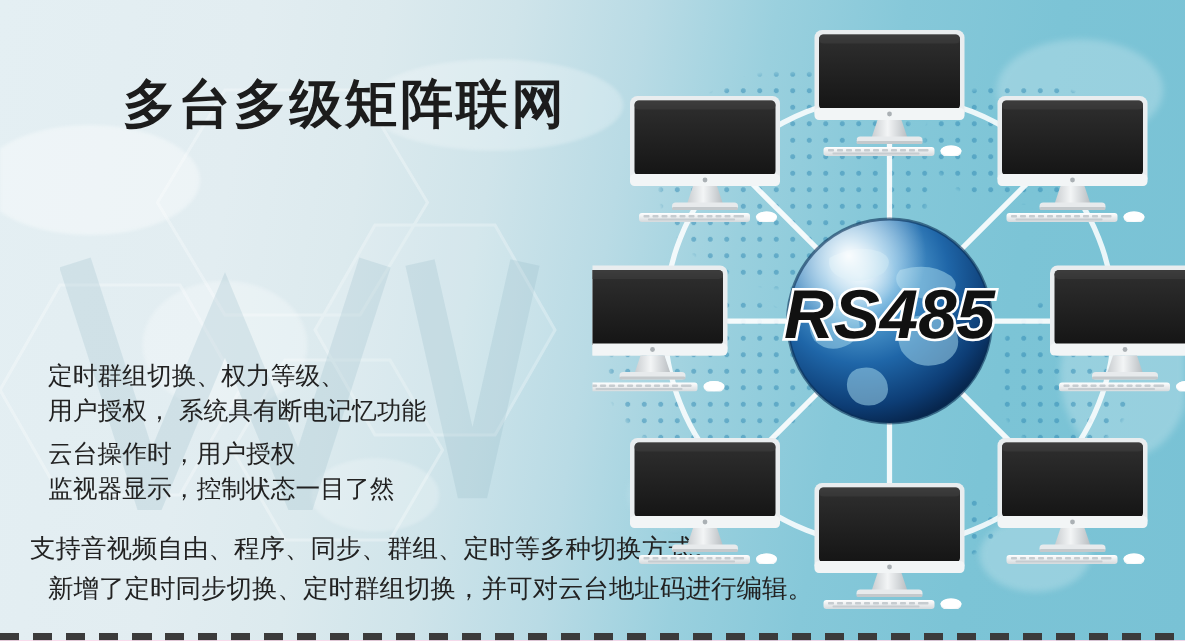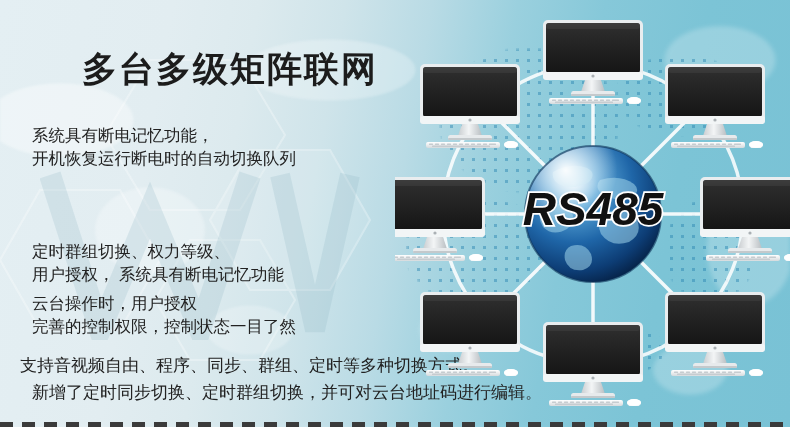--- a/index.html
+++ b/index.html
@@ -99,33 +99,29 @@
     </g>
   </svg>
 
   <svg class="wm-w" viewBox="0 0 360 170">
     <path d="M10,5 L60,160 L110,40 L160,160 L210,5" fill="none" stroke="#8fb6c4" stroke-width="22" stroke-linejoin="miter"></path>
     <path d="M240,5 L275,160 L310,5" fill="none" stroke="#8fb6c4" stroke-width="20"></path>
   </svg>
 
   <div class="title">多台多级矩阵联网</div>
 
-  <div class="para p1">
-    <div>系统具有断电记忆功能，</div>
-    <div>开机恢复运行断电时的自动切换队列</div>
-  </div>
   <div class="para p2">
   </div>
   <div class="para p3">
     <div>定时群组切换、权力等级、</div>
     <div>用户授权， 系统具有断电记忆功能</div>
   </div>
   <div class="para p4">
     <div>云台操作时，用户授权</div>
-    <div>完善的控制权限，控制状态一目了然</div>
+    <div>监视器显示，控制状态一目了然</div>
   </div>
   <div class="para p5">
     <div>支持音视频自由、程序、同步、群组、定时等多种切换方式。</div>
     <div class="ln2">新增了定时同步切换、定时群组切换，并可对云台地址码进行编辑。</div>
   </div>
 
   <svg class="net" viewBox="0 0 395 427">
     <defs>
       <radialGradient id="globeG" cx="36%" cy="28%" r="78%">
         <stop offset="0%" stop-color="#cfe9f7"></stop>

